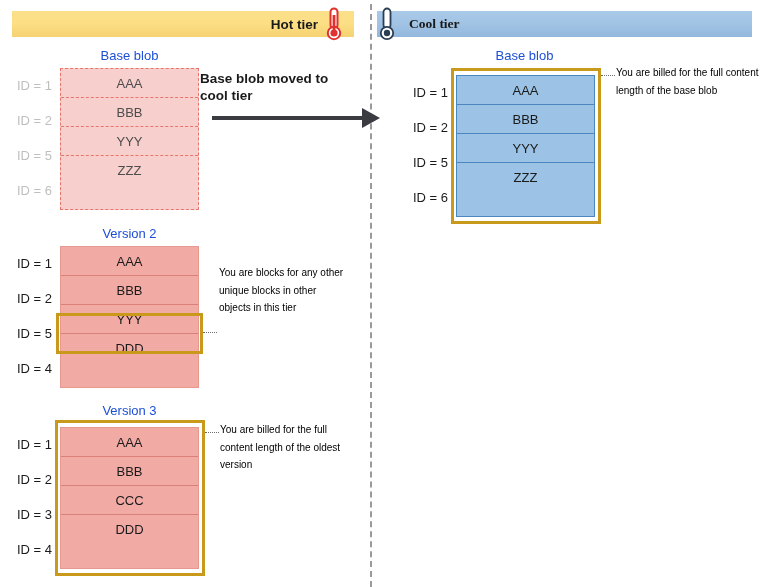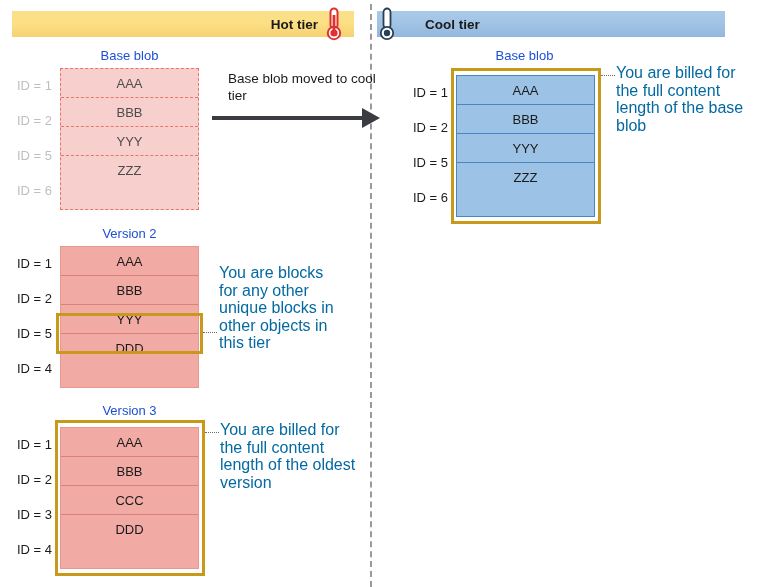--- a/index.html
+++ b/index.html
@@ -37,25 +37,26 @@
     width: 342px;
     background: linear-gradient(180deg, #fbe08a 0%, #fcdf85 45%, #f6d272 100%);
     justify-content: flex-end;
     padding-right: 36px;
     box-sizing: border-box;
     padding-left: 10px;
   }
   .tier-banner.cool {
     left: 377px;
     top: 11px;
-    width: 348px;
+    width: 375px;
     background: linear-gradient(180deg, #a9c9e8 0%, #a2c4e4 45%, #93b8dd 100%);
     justify-content: flex-start;
-    padding-left: 48px;
-    box-sizing: border-box;
+    padding-left: 32px;
+    box-sizing: border-box;
+    font-family: Liberation Serif, serif;
   }
 
   .thermo {
     position: absolute;
     width: 18px;
     height: 34px;
   }
   .thermo.hot  { left: 325px; top: 7px; }
   .thermo.cool { left: 378px; top: 7px; }
 
@@ -135,37 +136,37 @@
   .gold-frame {
     position: absolute;
     border: 3px solid #c9991c;
     box-sizing: border-box;
     pointer-events: none;
   }
 
   
   .anno {
     position: absolute;
-    font-size: 16px;
+    font-size: 10px;
     line-height: 17.5px;
-    color: #0369a1;
+    color: #000000;
   }
   .leader {
     position: absolute;
     border-top: 1.6px dotted #6b6b6b;
     height: 0;
   }
 
   
   .arrow-caption {
     position: absolute;
-    left: 228px;
+    left: 200px;
     top: 70px;
     width: 150px;
-    font-weight: normal;
+    font-weight: bold;
     font-size: 13.5px;
     line-height: 17px;
     color: #1a1a1a;
   }
   .arrow-svg {
     position: absolute;
     left: 212px;
     top: 106px;
   }
 </style>

